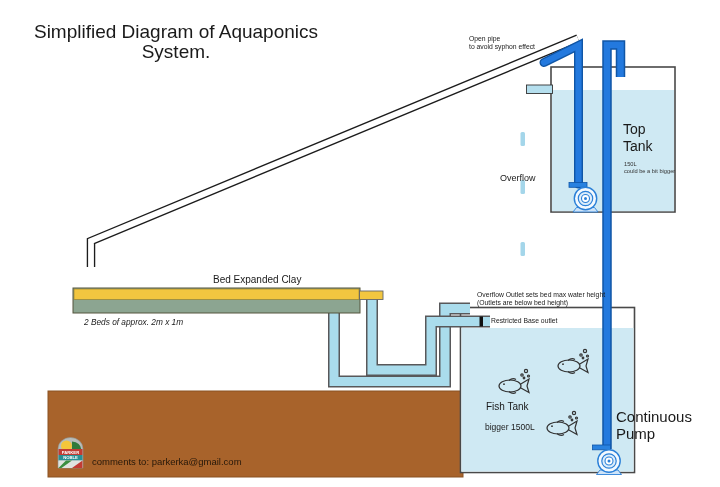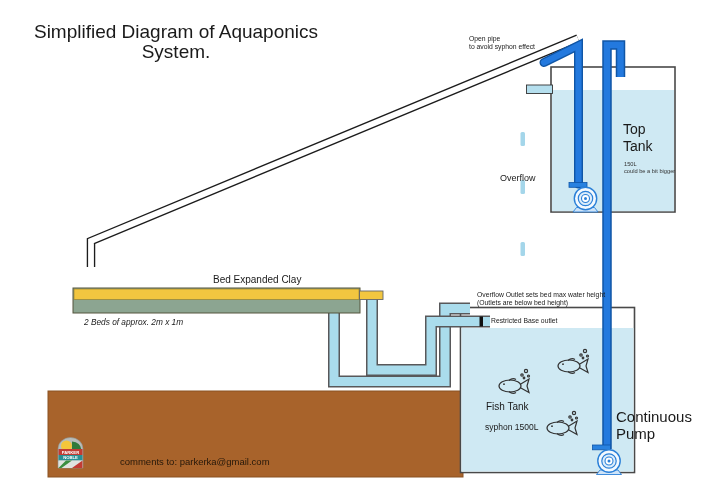--- a/index.html
+++ b/index.html
@@ -16,21 +16,21 @@
   .toptank-name{left:623px;top:121px;font-size:14px;line-height:17px;}
   .toptank-note{left:624px;top:161px;font-size:5.7px;line-height:7.4px;color:#333;}
   .auto-pump{left:526px;top:215px;font-size:8.8px;line-height:11.5px;}
   .bed-clay{left:173px;top:274px;font-size:10px;margin-left:40px;}
   .beds-size{left:84px;top:317px;font-size:8.3px;font-style:italic;}
   .overflow-outlet{left:477px;top:291px;font-size:6.8px;line-height:8.2px;}
   .restricted{left:491px;top:317px;font-size:6.8px;}
   .fishtank-name{left:486px;top:401px;font-size:10px;}
   .fishtank-note{left:485px;top:422px;font-size:8.5px;}
   .cont-pump{left:616px;top:409px;font-size:15px;line-height:16.5px;}
-  .email{left:92px;top:456px;font-size:9.5px;color:#26180a;margin-left:28px;}
+  .email{left:92px;top:456px;font-size:9.5px;color:#26180a;}
 </style>
 </head>
 <body>
 
 <div class="canvas">
 
   <svg width="720" height="487" viewBox="0 0 720 487">
     <defs>
       <g id="pump">
         <rect x="-16.5" y="-16" width="18" height="4.8" fill="#2982e0" stroke="#0f56a8" stroke-width="0.8"></rect>
@@ -130,17 +130,17 @@
   <div class="lbl toptank-name">Top
 Tank</div>
   <div class="lbl toptank-note">150L
 could be a bit bigger</div>
   <div class="lbl bed-clay">Bed Expanded Clay</div>
   <div class="lbl beds-size">2 Beds of approx. 2m x 1m</div>
   <div class="lbl overflow-outlet">Overflow Outlet sets bed max water height
 (Outlets are below bed height)</div>
   <div class="lbl restricted">Restricted Base outlet</div>
   <div class="lbl fishtank-name">Fish Tank</div>
-  <div class="lbl fishtank-note">syphon 1500L</div>
+  <div class="lbl fishtank-note">bigger 1500L</div>
   <div class="lbl cont-pump">Continuous
 Pump</div>
   <div class="lbl email">comments to: parkerka@gmail.com</div>
 </div>
 
 </body></html>

